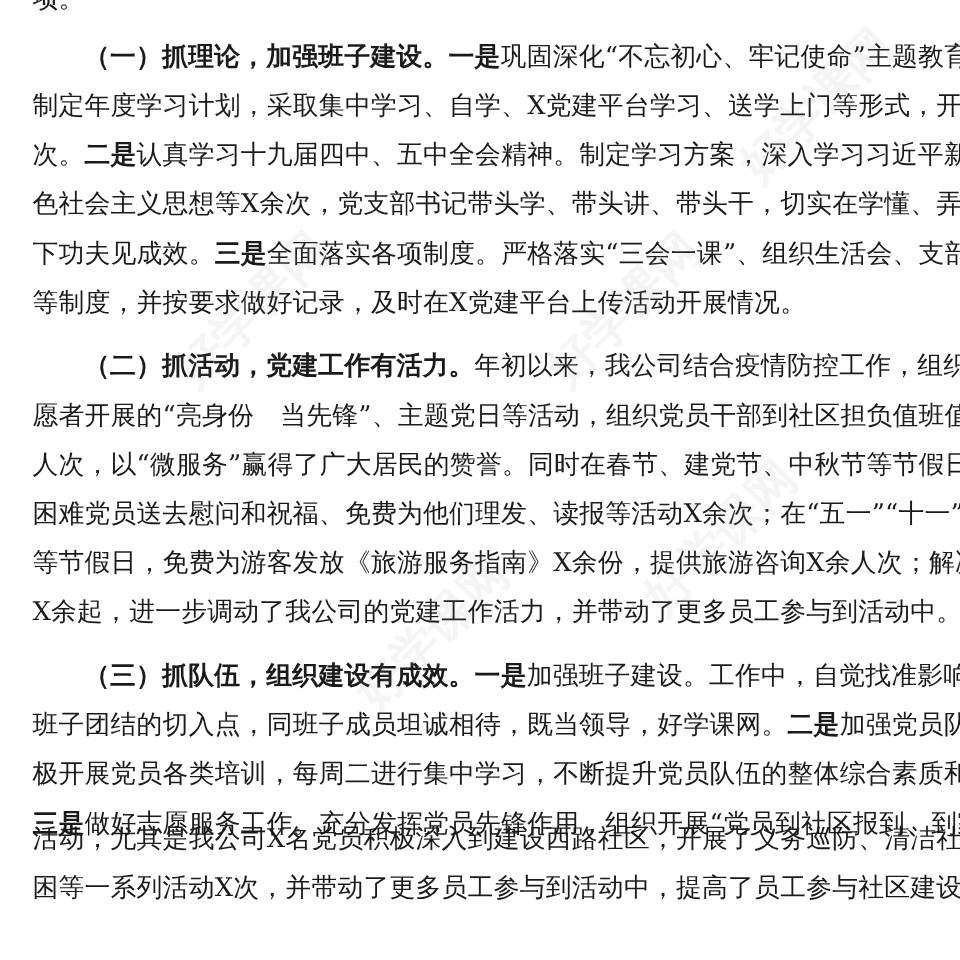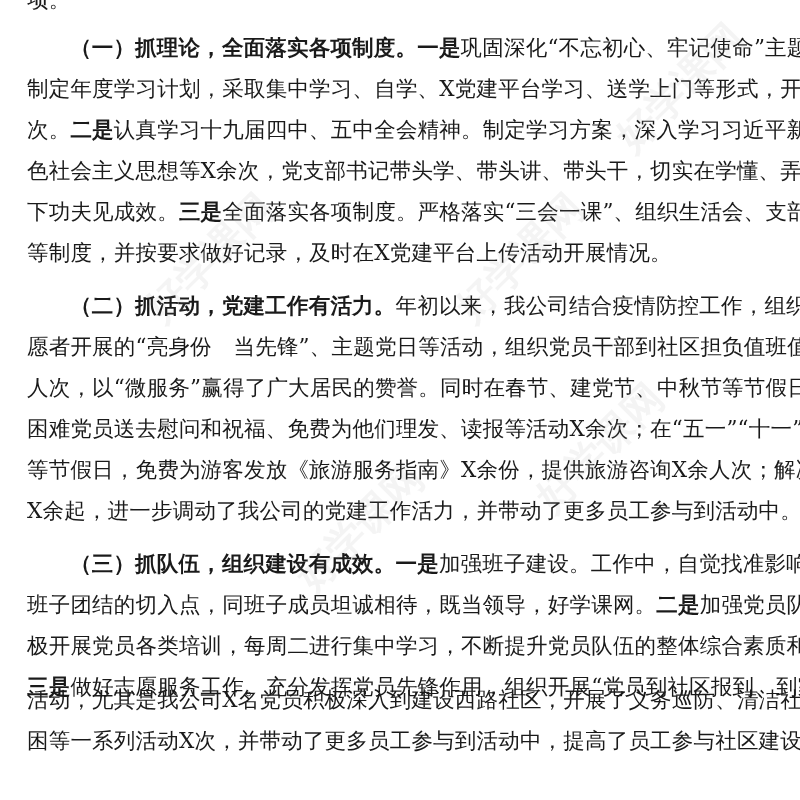--- a/index.html
+++ b/index.html
@@ -16,21 +16,21 @@
           font-family: "DejaVu Sans", sans-serif; }
   </style>
 </head>
 <body>
 
 <div class="page">
   <div class="line last" style="top:-14px;left:27px;">项。</div>
 
   <div>
     <div class="line indent" style="top:34px;">
-      <span class="b">（一）抓理论，全面落实各项制度。一是</span><span>巩固深化“不忘初心、牢记使命”主题教育成果。</span>
+      <span class="b">（一）抓理论，加强班子建设。一是</span><span>巩固深化“不忘初心、牢记使命”主题教育成果。</span>
     </div>
     <div class="line" style="top:75px;">
       <span>制定年度学习计划，采取集中学习、自学、X党建平台学习、送学上门等形式，开展学习X余</span>
     </div>
     <div class="line" style="top:116px;">
       <span>次。</span><span class="b">二是</span><span>认真学习十九届四中、五中全会精神。制定学习方案，深入学习习近平新时代中国特</span>
     </div>
     <div class="line" style="top:157px;">
       <span>色社会主义思想等X余次，党支部书记带头学、带头讲、带头干，切实在学懂、弄通、做实上</span>
     </div>

